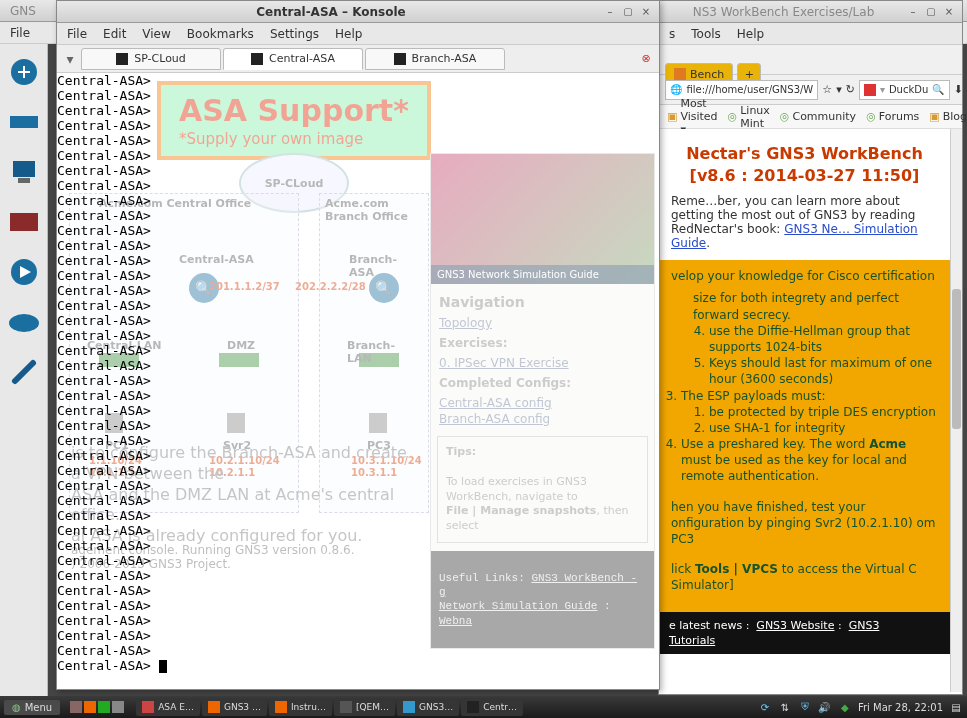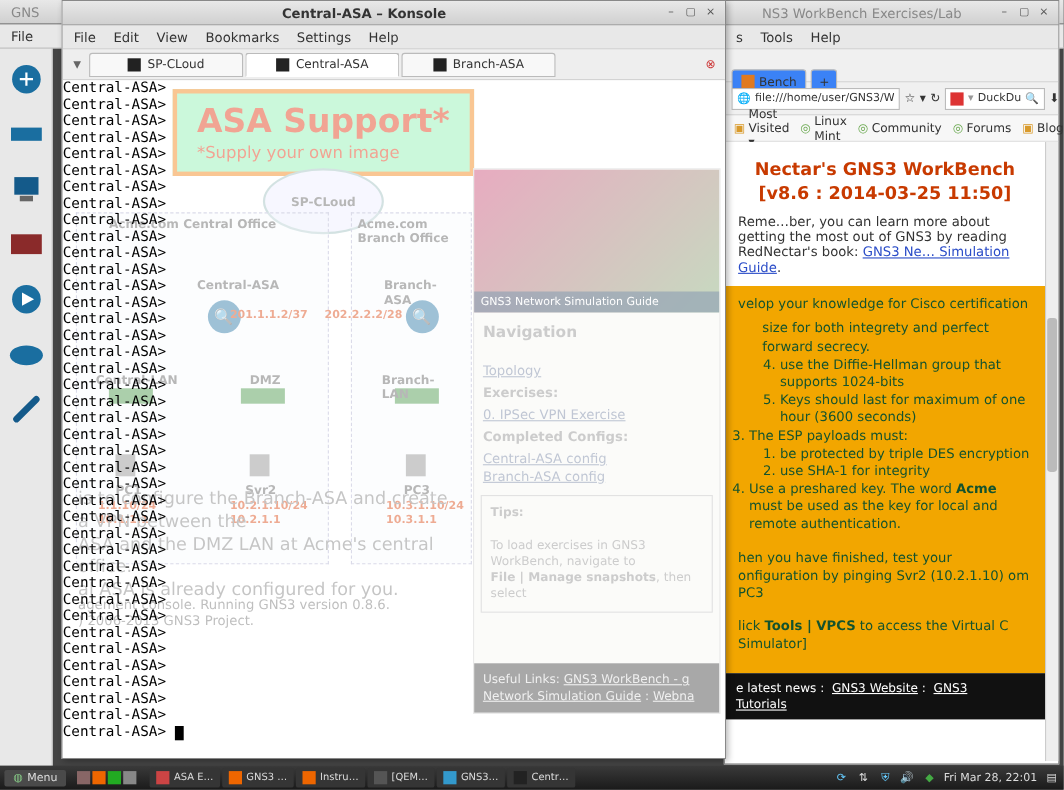--- a/index.html
+++ b/index.html
@@ -39,32 +39,32 @@
 .topo .rtr { width: 30px; height: 30px; background: #1a6ea0; border-radius: 50%; display: inline-flex; align-items: center; justify-content: center; color: #fff; font-size: 14px; }
 .topo .sw { width: 40px; height: 14px; background: #3a8f3a; display: inline-block; }
 .topo .pc { width: 18px; height: 20px; background: #888; display: inline-block; }
 .topo .ip { color: #d83a00; font-weight: bold; font-size: 10px; }
 .topo-text { position: absolute; left: 14px; top: 370px; right: 240px; font-size: 16px; color: #777; line-height: 1.3; }
 .gns3-console { position: absolute; left: 14px; top: 470px; right: 240px; font-size: 12px; color: #666; }
 
 .rightpane { position: absolute; right: 4px; top: 80px; width: 225px; bottom: 40px; background: #f6f6f2; border: 1px solid #ccc; overflow: hidden; font-size: 12px; }
 .rightpane .imgthumb { width: 100%; height: 130px; background: linear-gradient(135deg,#c83a6a,#7aa86a); position: relative; display:flex; align-items:flex-end; }
 .rightpane .imgthumb .caption { background: rgba(0,40,80,.7); color: #fff; font-size: 10px; padding: 4px 6px; width: 100%; }
-.rightpane h4 { color: #888; font-size: 14px; margin: 10px 8px 20px; font-weight: bold; }
+.rightpane h4 { color: #888; font-size: 14px; margin: 10px 8px 6px; font-weight: bold; }
 .rightpane a { color: #6a7a9a; text-decoration: underline; display: block; margin: 2px 8px; }
 .rightpane .grey { color: #888; margin: 6px 8px; font-weight: bold; }
 .rightpane .tipsbox { margin: 10px 6px 0; border: 1px solid #bbb; padding: 8px; color: #888; font-size: 11px; line-height: 1.35; }
-.useful { position: absolute; left: 0; right: 0; bottom: 0; background: #333; color: #ddd; font-size: 11px; padding: 8px 8px; line-height: 1.3; }
+.useful { position: absolute; left: 0; right: 0; bottom: 0; background: #333; color: #ddd; font-size: 11px; padding: 20px 8px; line-height: 1.3; font-family: Liberation Mono, monospace; }
 .useful a { color: #ddd; text-decoration: underline; display: inline; margin: 0; }
 
 
 .browser { position: absolute; right: 4px; top: 0; width: 305px; height: 695px; background: #fff; border: 1px solid #888; }
 .browser .titlebar .title { color: #888; font-weight: normal; }
 .browser .toolbar { background: #f0f0f0; height: 30px; display: flex; align-items: center; gap: 4px; padding: 0 6px; border-bottom: 1px solid #ccc; }
-.browser .btab { height: 22px; padding: 0 8px; display: flex; align-items: center; border: 1px solid #bbb; border-radius: 3px 3px 0 0; background: #3b82f6; font-size: 11px; gap:4px;margin-top:29px; }
+.browser .btab { height: 22px; padding: 0 8px; display: flex; align-items: center; border: 1px solid #bbb; border-radius: 3px 3px 0 0; background: #eab308; font-size: 11px; gap:4px;margin-top:29px; }
 .browser .toolbar2 { background: #f0f0f0; height: 30px; display: flex; align-items: center; gap: 4px; padding: 0 6px; border-bottom: 1px solid #ccc; }
 .browser .urlbox { flex: 0 0 80px; height: 20px; border: 1px solid #bbb; background: #fff; font-size: 10px; display: flex; align-items: center; padding: 0 4px; gap: 4px; }
 .browser .searchbox { flex: 1; height: 20px; border: 1px solid #bbb; background: #fff; font-size: 10px; display: flex; align-items: center; padding: 0 4px; gap: 4px; }
 .browser .icon { width: 14px; height: 14px; display: inline-flex; align-items: center; justify-content: center; font-size: 11px; }
 .browser .bookmarks { background: #f7f7f7; height: 24px; display: flex; align-items: center; gap: 10px; padding: 0 8px; border-bottom: 1px solid #ddd; font-size: 11px; }
 .browser .bookmarks span { display: flex; align-items: center; gap: 3px; cursor: pointer; }
 .browser .page { height: calc(100% - 130px); overflow: hidden; background: #fff; position: relative; }
 .browser .page .hdr { text-align: center; color: #c83a00; font-weight: bold; font-size: 16px; padding: 14px 10px 8px; line-height: 1.35; }
 .browser .page .intro { padding: 0 12px; font-size: 12px; color: #333; }
 .browser .page .intro a { color: #2a4cc8; text-decoration: underline; }
@@ -200,21 +200,21 @@
         <span style="color:#d99a2b">▣</span>
         <span>Blog</span>
       </span>
 
   </div>
   <div class="page">
     <div class="vscroll">
         <div class="thumb"></div>
       </div>
     <div style="padding-right:12px">
-    <div class="hdr">Nectar's GNS3 WorkBench [v8.6 : 2014-03-25 11:50]</div>
+    <div class="hdr">Nectar's GNS3 WorkBench [v8.6 : 2014-03-27 11:50]</div>
     <div class="intro">
       <span>Reme…ber, you can learn more about getting the most out of GNS3 by reading RedNectar's book: </span>
       <a href="#">GNS3 Ne…  Simulation Guide</a>.
     </div>
     <div class="yellow">
       <div style="margin-bottom:6px">velop your knowledge for Cisco certification</div>
       <ol start="2" style="margin-left:10px">
         <li style="list-style:none">
           <ol start="3" style="margin-left:28px">
             <li style="list-style:none;margin-left:-16px"><span>size for both integrety and perfect forward secrecy.</span></li>

